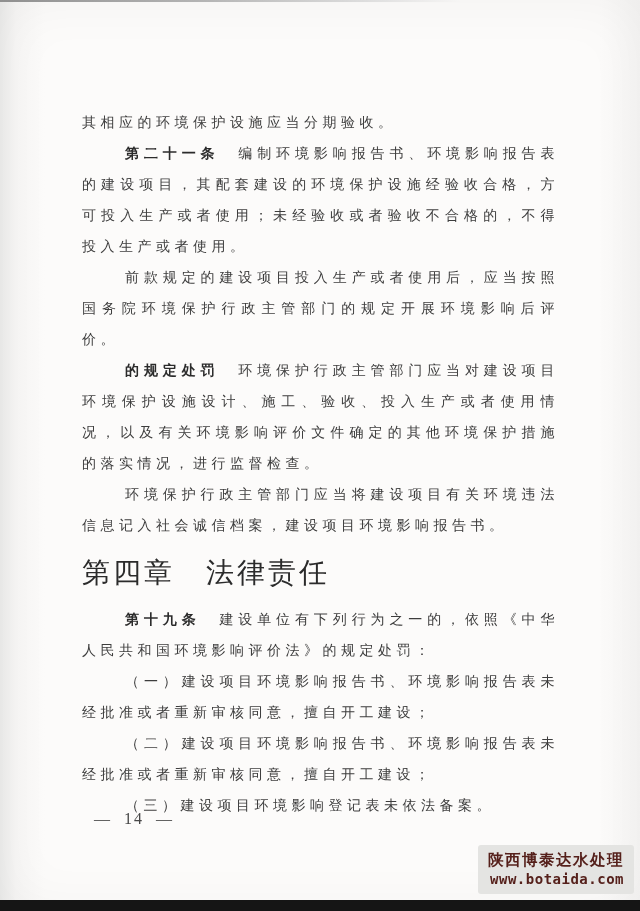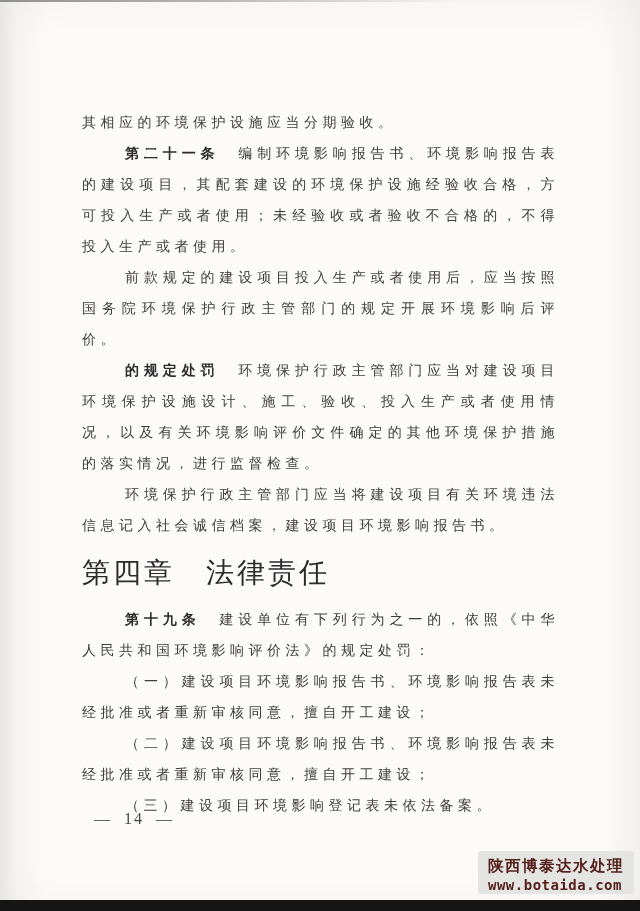--- a/index.html
+++ b/index.html
@@ -57,23 +57,23 @@
     position: absolute;
     top: 810px; left: 94px;
     font-size: 16px;
     letter-spacing: 2px;
     color: #474747;
     word-spacing: 6px;
   }
   .watermark-box {
     position: absolute;
     right: 6px; bottom: 17px;
-    padding: 5px 10px 0 10px;
+    padding: 5px 10px 6px 10px;
     border-radius: 3px;
-    text-align: left;
+    text-align: right;
     margin-top: 12px;
   }
   .watermark-line1 {
     font-family: "Liberation Sans", "DejaVu Sans", sans-serif;
     font-size: 15.5px;
     letter-spacing: 1.5px;
     line-height: 20px;
     font-weight: 700;
   }
   .watermark-line2 {

